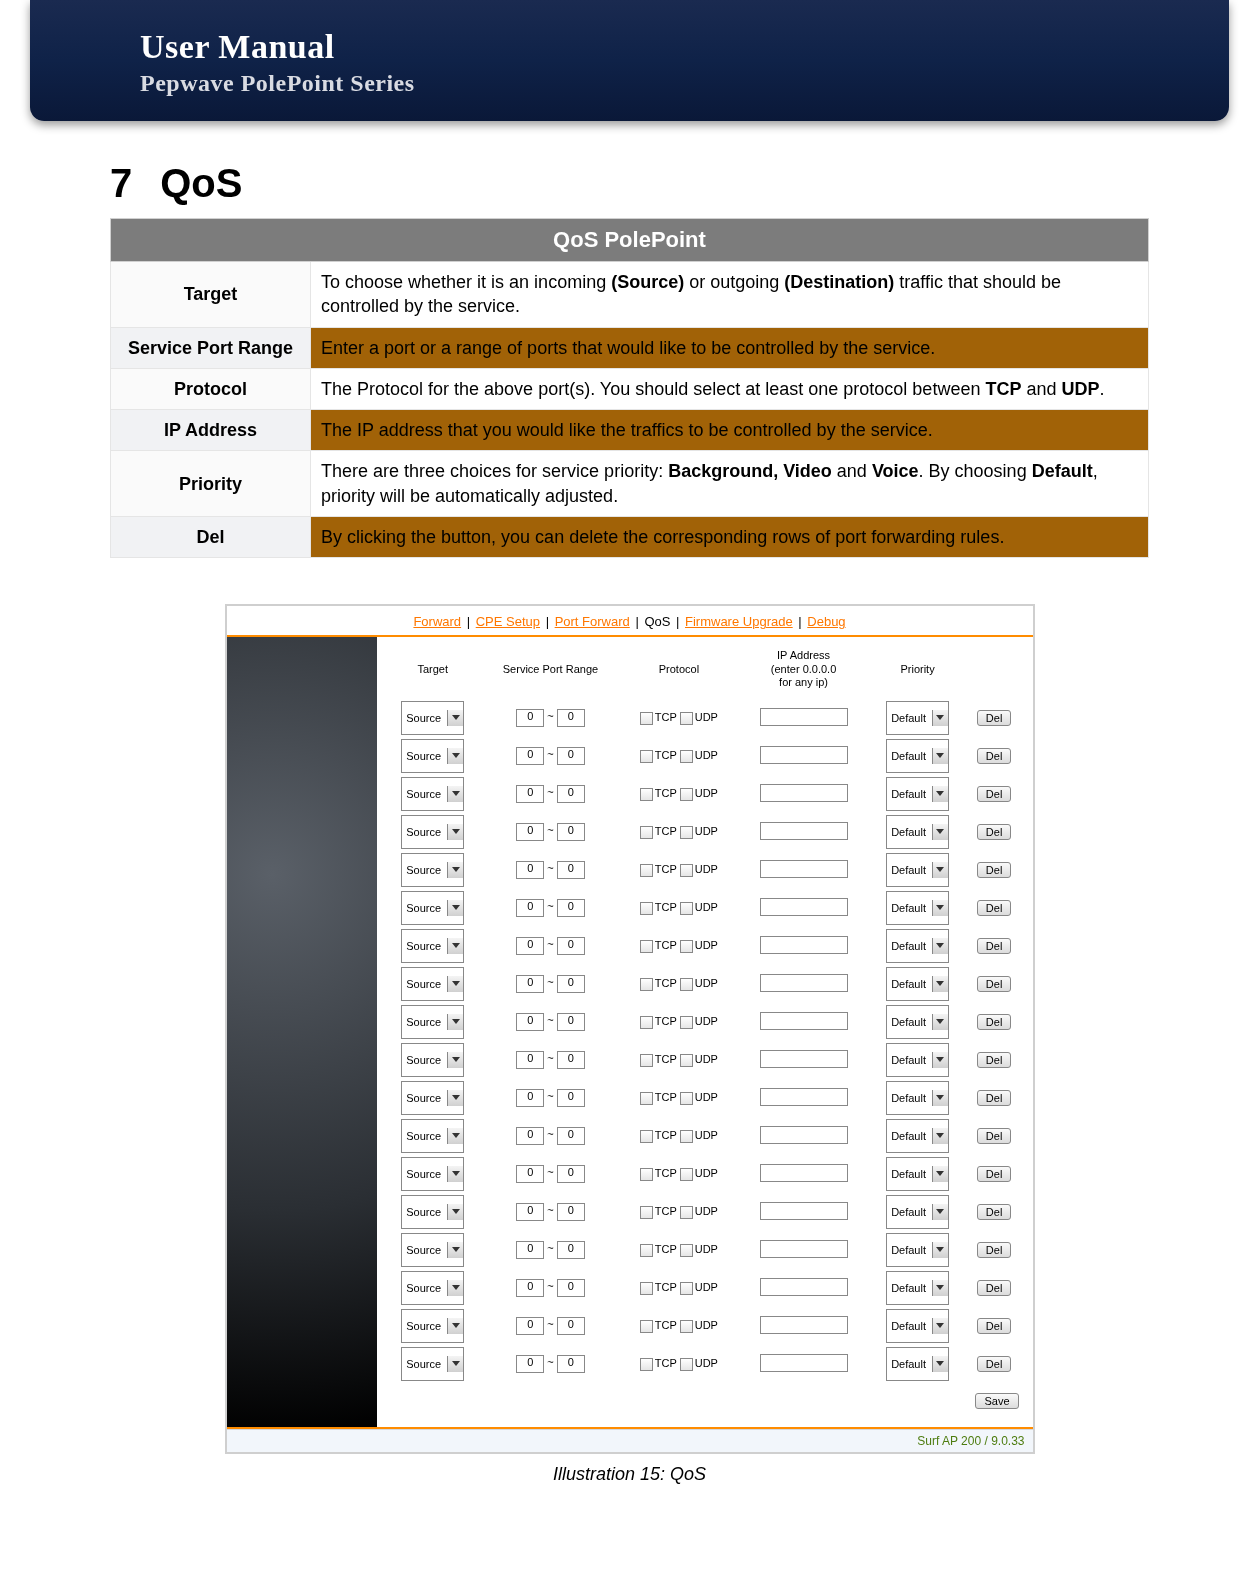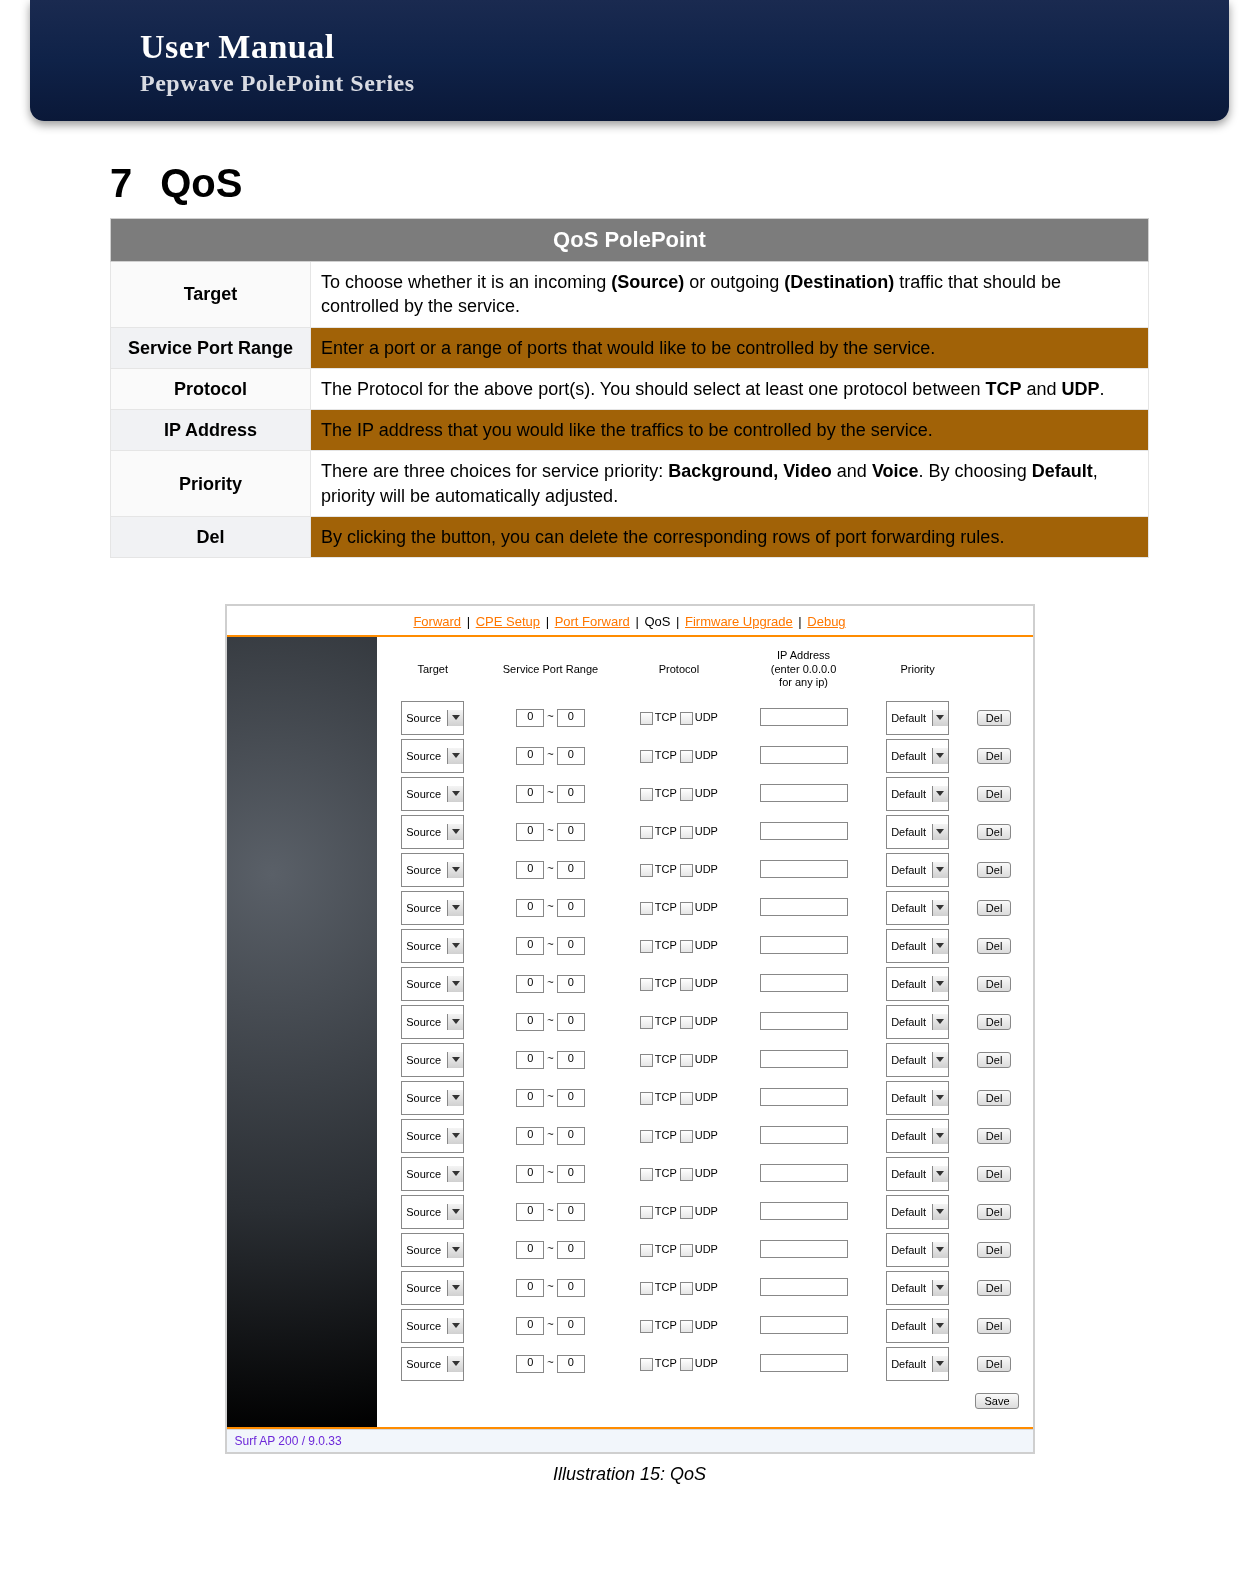--- a/index.html
+++ b/index.html
@@ -175,24 +175,25 @@
     border:1px solid #888;
     border-radius:3px;
     background:linear-gradient(#fafafa,#dcdcdc);
     font-size:11px;
     padding:1px 8px;
     cursor:pointer;
   }
   .save-row { text-align:right; padding:10px 4px 8px 0; }
   .status-bar {
     font-size: 12px;
-    color: #6d28d9;
+    color: #4d7c0f;
     padding: 4px 8px;
     background: #f2f6fb;
     border-top: 1px solid #d4d8dd;
+    text-align: right;
   }
   .caption {
     font-style: italic;
     font-size: 18px;
     text-align: center;
     margin: 10px 0 0 0;
   }
   .footer {
     display:flex;
     justify-content:space-between;

